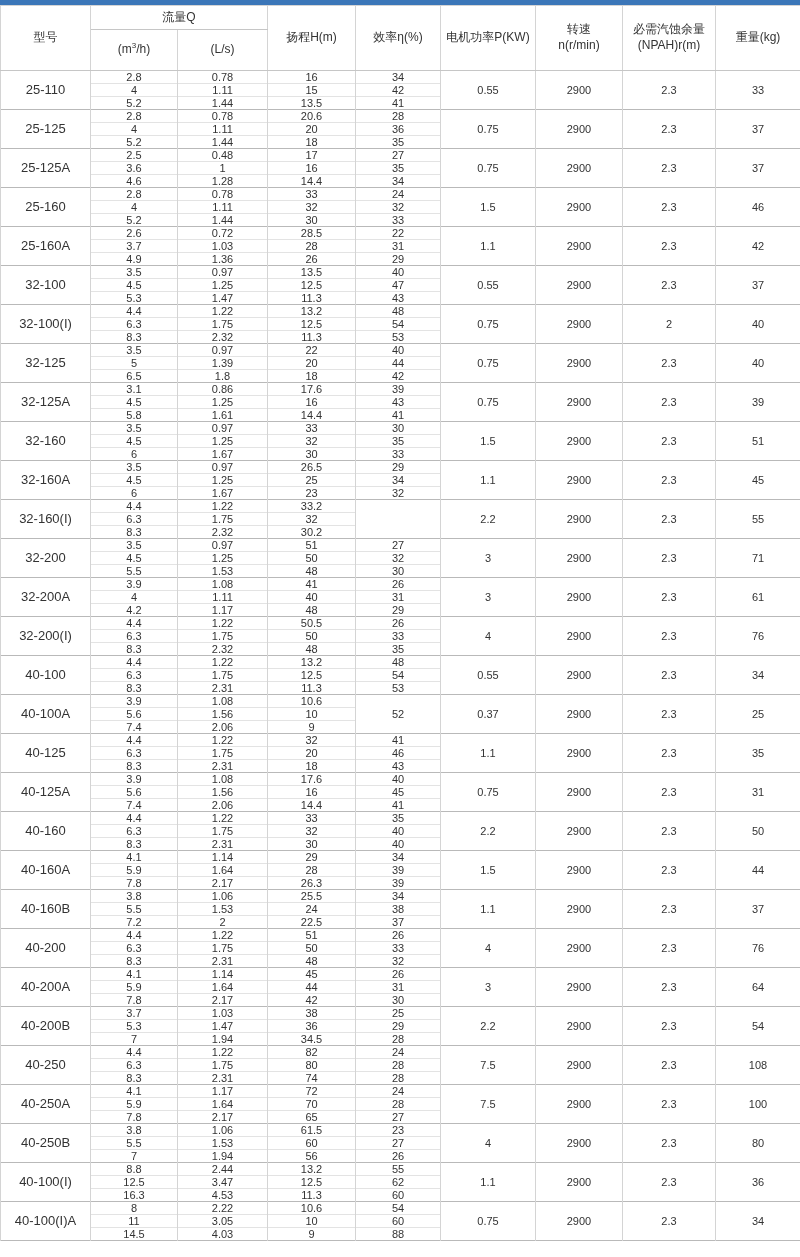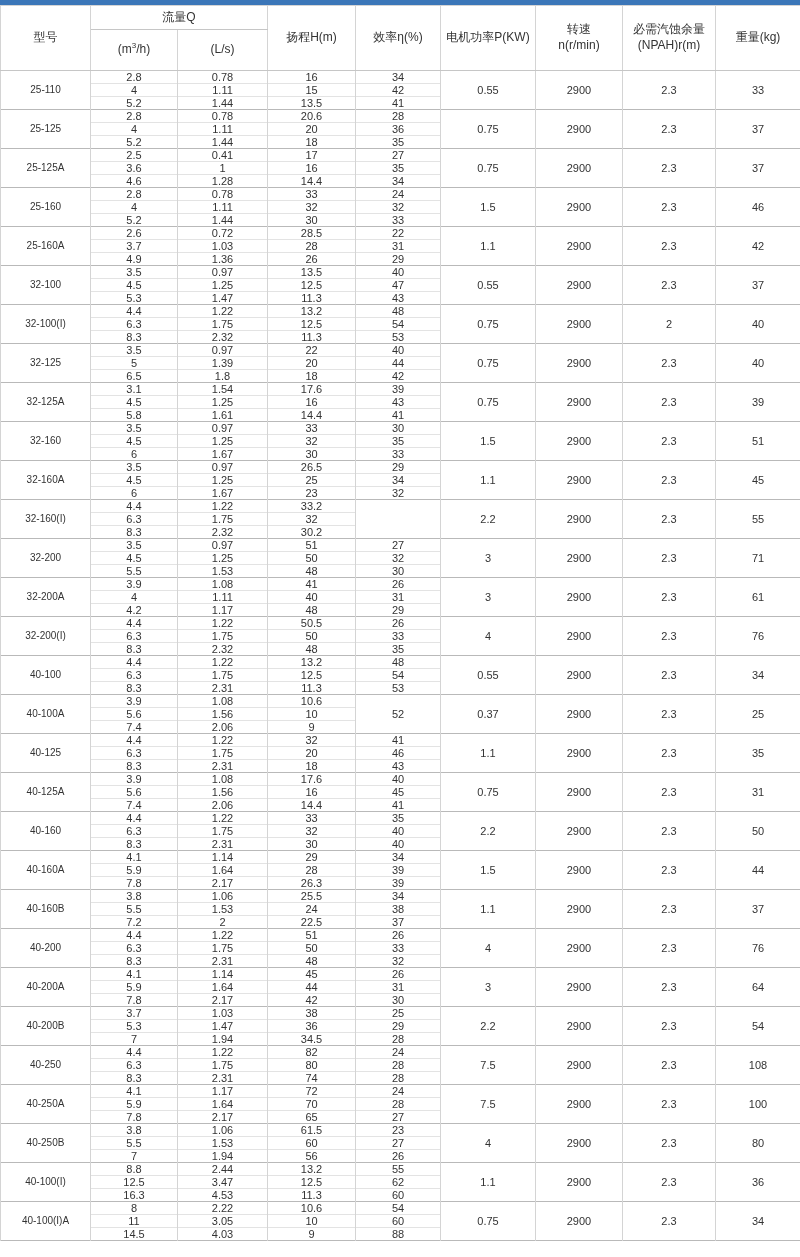--- a/index.html
+++ b/index.html
@@ -42,21 +42,21 @@
     text-align: center;
     vertical-align: middle;
     border-left: 1px solid #d4d4d4;
     border-right: 1px solid #d4d4d4;
     color: #333333;
     overflow: hidden;
     white-space: nowrap;
   }
   .pump-table tr.grp > td { border-top: 1px solid #b9b9b9; }
   .pump-table tr.sub > td { border-top: 1px solid #e3e3e3; }
-  .pump-table td.model { font-size: 10px; }
+  .pump-table td.model { font-size: 13px; }
   sup { font-size: 8px; line-height: 0; }
 </style>
 </head>
 <body>
 
 <div class="accent-bar" style="background: rgb(59, 118, 184);"></div>
 
 <table class="pump-table">
   <colgroup>
     <col style="width:90px">
@@ -128,21 +128,21 @@
       </tr>
       <tr class="sub">
         <td>5.2</td>
         <td>1.44</td>
         <td>18</td>
         <td>35</td>
       </tr>
       <tr class="grp">
         <td rowspan="3" class="model">25-125A</td>
         <td>2.5</td>
-        <td>0.41</td>
+        <td>0.48</td>
         <td>17</td>
         <td>27</td>
         <td rowspan="3">0.75</td>
         <td rowspan="3">2900</td>
         <td rowspan="3">2.3</td>
         <td rowspan="3">37</td>
       </tr>
       <tr class="sub">
         <td>3.6</td>
         <td>1</td>
@@ -266,21 +266,21 @@
       </tr>
       <tr class="sub">
         <td>6.5</td>
         <td>1.8</td>
         <td>18</td>
         <td>42</td>
       </tr>
       <tr class="grp">
         <td rowspan="3" class="model">32-125A</td>
         <td>3.1</td>
-        <td>1.54</td>
+        <td>0.86</td>
         <td>17.6</td>
         <td>39</td>
         <td rowspan="3">0.75</td>
         <td rowspan="3">2900</td>
         <td rowspan="3">2.3</td>
         <td rowspan="3">39</td>
       </tr>
       <tr class="sub">
         <td>4.5</td>
         <td>1.25</td>

